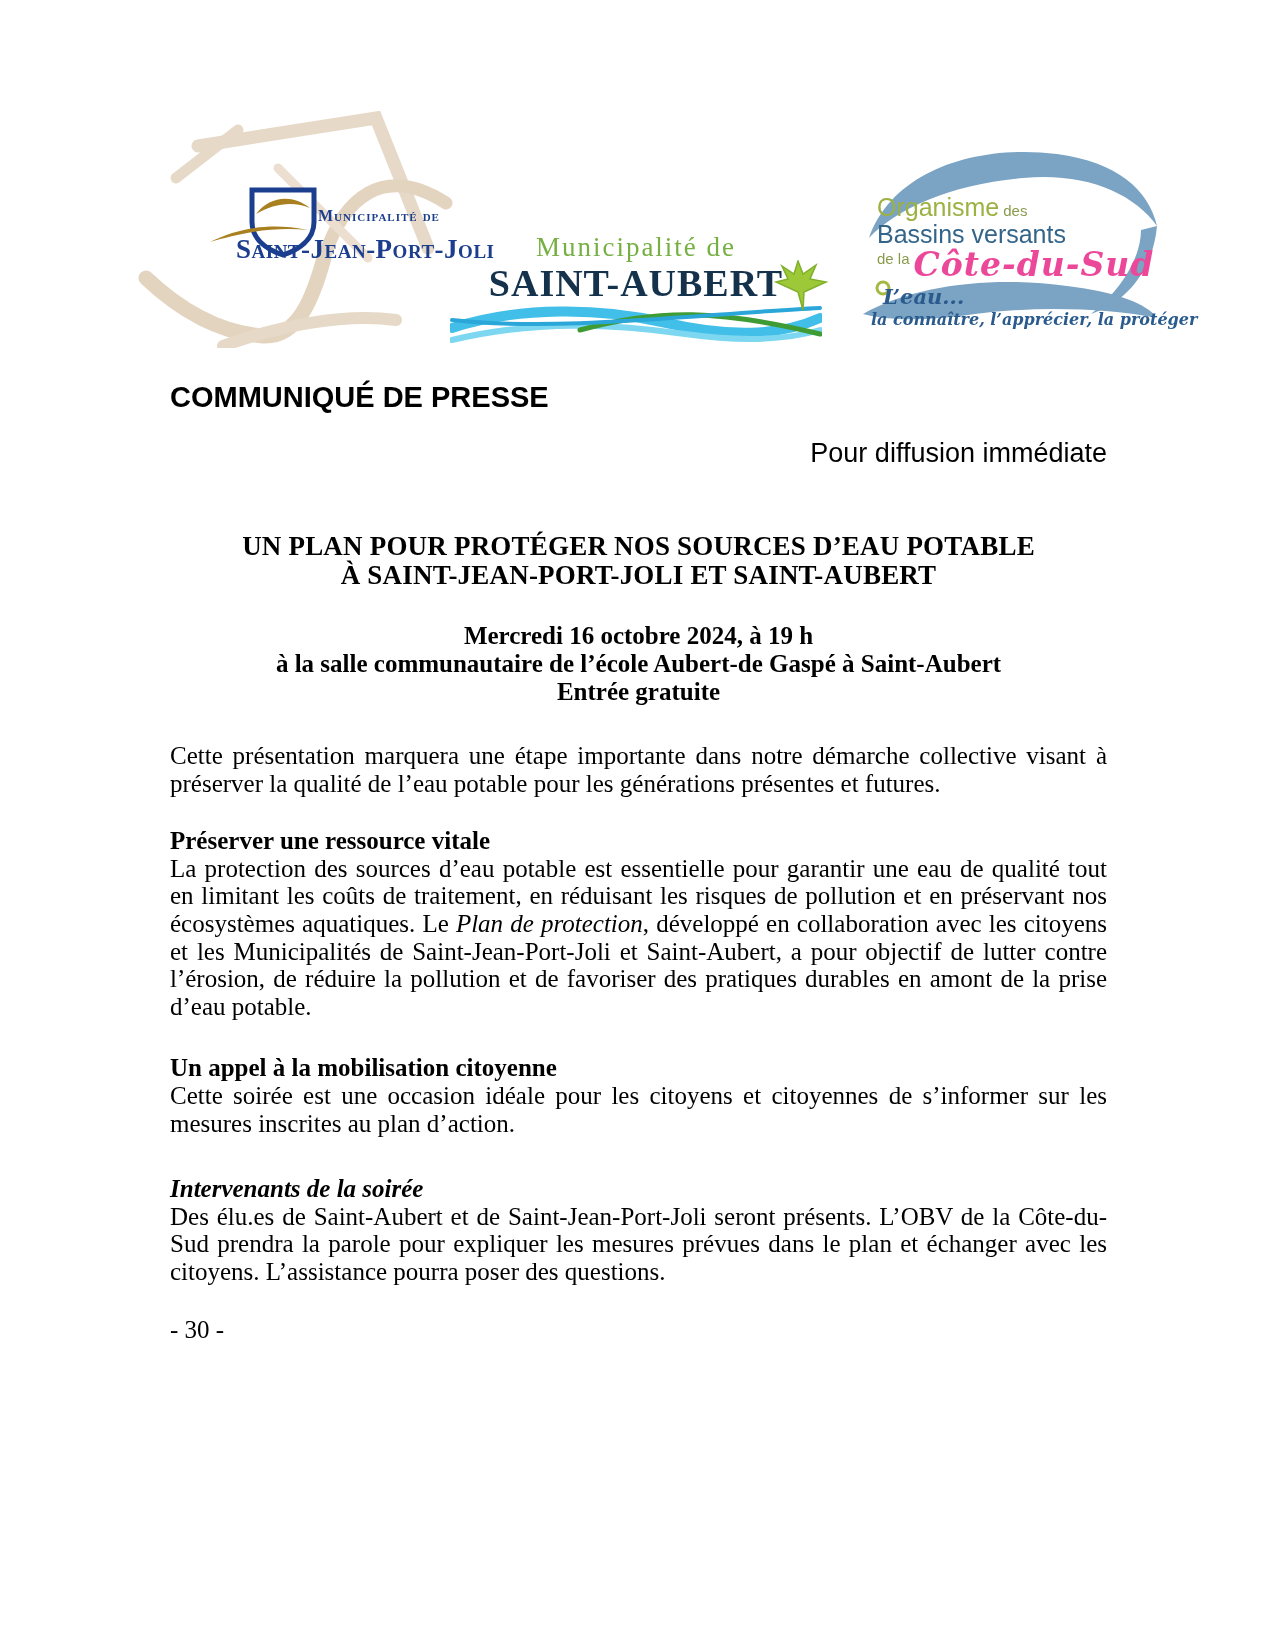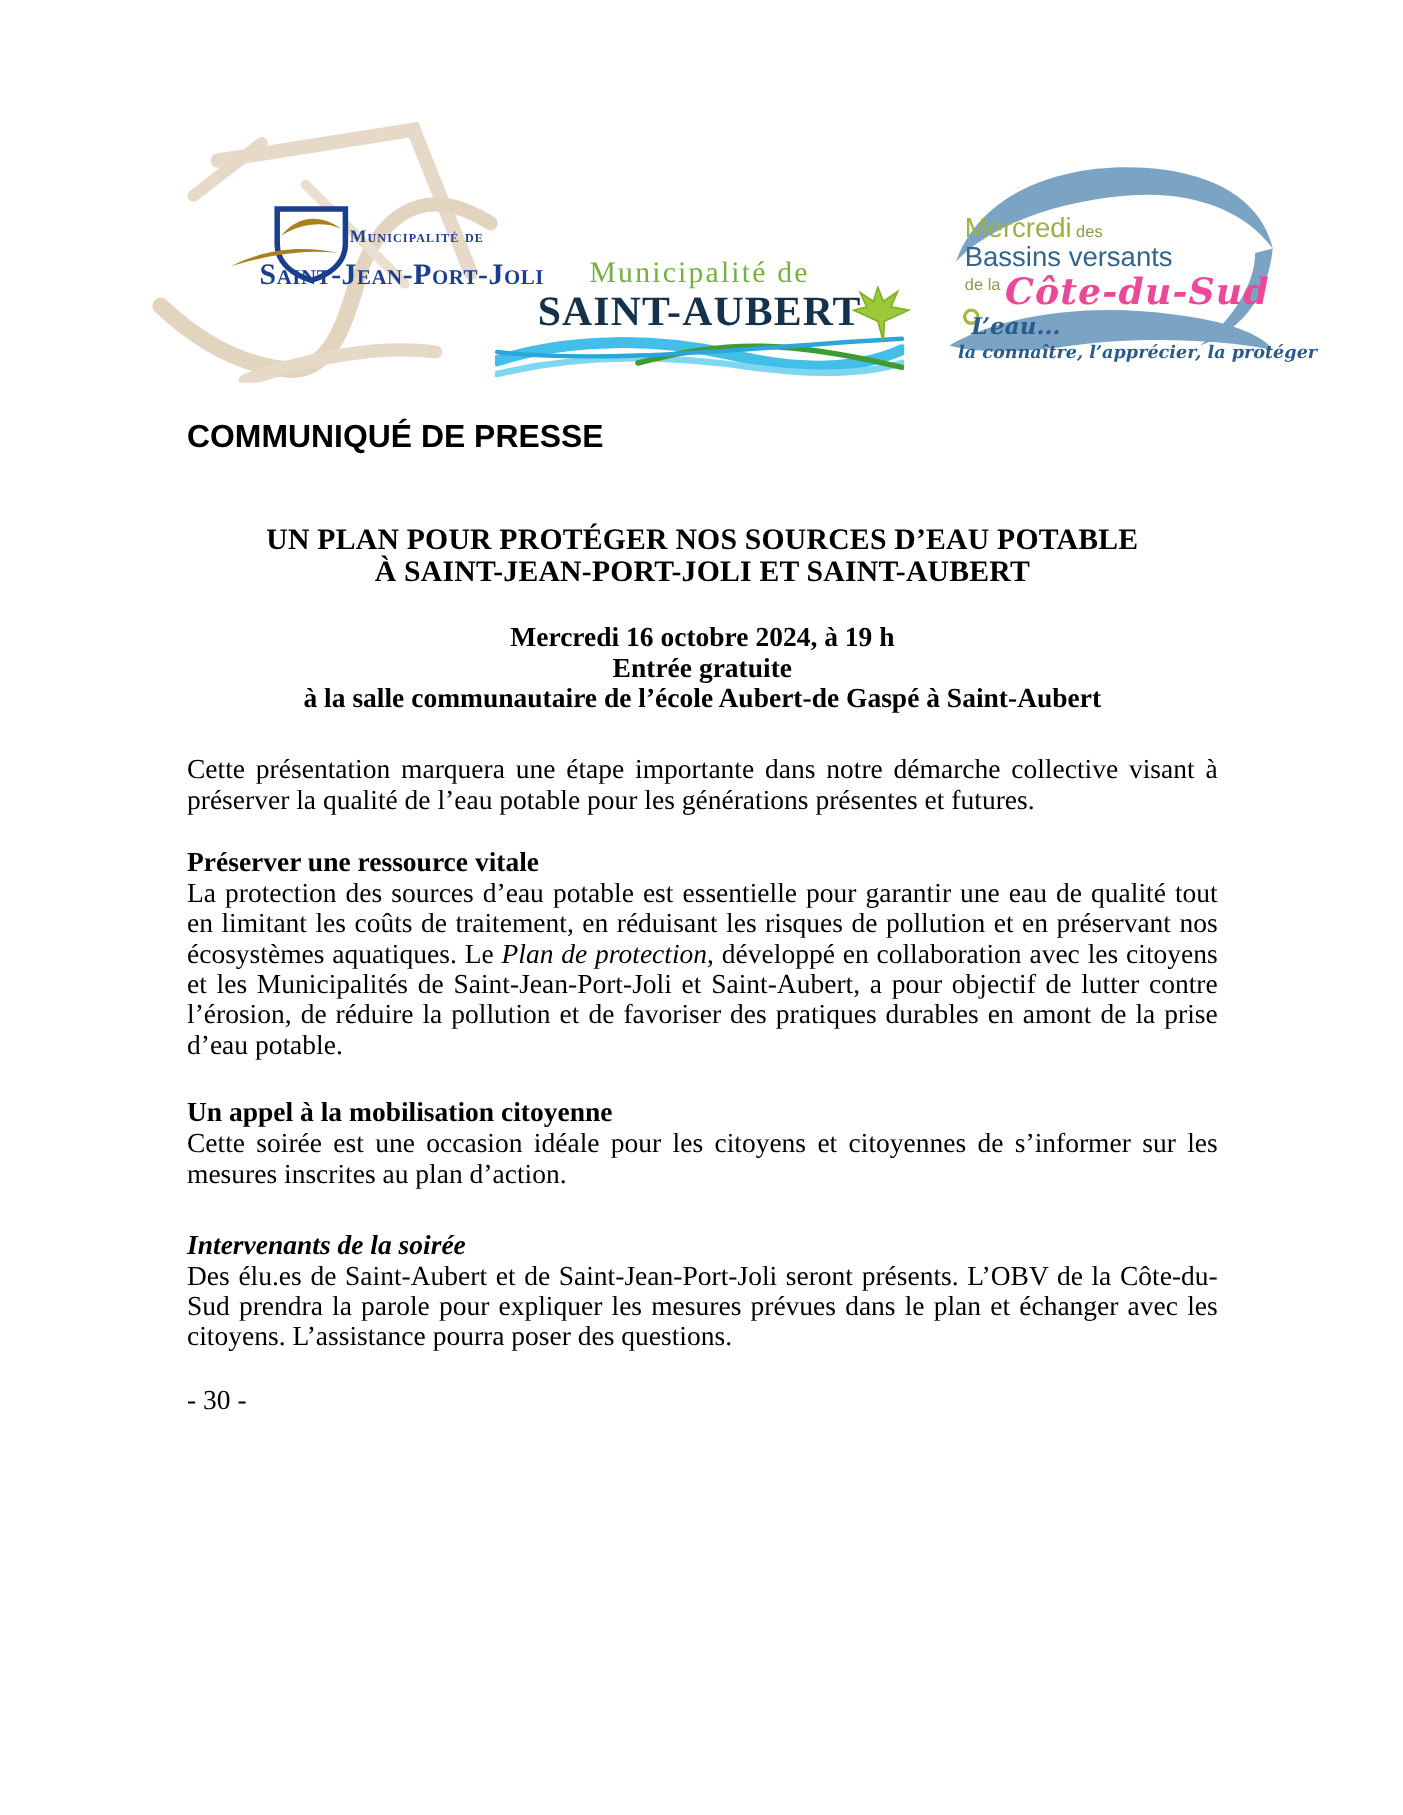--- a/index.html
+++ b/index.html
@@ -145,48 +145,49 @@
     <svg class="obv-swoosh" width="312" height="212" viewBox="0 0 312 212">
       <path d="M14,100 C38,32 122,6 202,16 C262,24 294,52 302,88
                C278,54 228,34 168,40 C98,46 42,70 14,100 Z" fill="#7aa3c4"></path>
       <path d="M302,88 C298,132 272,164 236,176 C266,152 286,120 286,92 Z" fill="#7aa3c4"></path>
       <path d="M8,176 C60,146 142,138 212,148 C262,154 292,166 302,180
                C252,170 180,168 120,176 C80,182 38,184 8,176 Z" fill="#7aa3c4"></path>
       <circle cx="28" cy="150" r="6" fill="none" stroke="#a5b842" stroke-width="3"></circle>
     </svg>
     <div class="obv-text">
       <div>
-        <span class="obv-line1-main">Mercredi</span>
+        <span class="obv-line1-main">Organisme</span>
         <span class="obv-line1-small">des</span>
       </div>
       <div class="obv-line2">Bassins versants</div>
       <div class="obv-line3">
         <span class="obv-line3-small">de la</span>
         <span class="obv-script">Côte-du-Sud</span>
       </div>
     </div>
     <div class="obv-tagline1">L’eau...</div>
     <div class="obv-tagline2">la connaître, l’apprécier, la protéger</div>
   </div>
 
   <div class="content">
 
     <div class="doc-type">COMMUNIQUÉ DE PRESSE</div>
 
+    <div class="release-note">Pour diffusion immédiate</div>
 
     <div class="doc-title">
       <div>UN PLAN POUR PROTÉGER NOS SOURCES D’EAU POTABLE</div>
       <div>À SAINT-JEAN-PORT-JOLI ET SAINT-AUBERT</div>
     </div>
 
 
     <div class="event-block">
       <div>Mercredi 16 octobre 2024, à 19 h</div>
+      <div>à la salle communautaire de l’école Aubert-de Gaspé à Saint-Aubert</div>
       <div>Entrée gratuite</div>
-      <div>à la salle communautaire de l’école Aubert-de Gaspé à Saint-Aubert</div>
     </div>
 
     <p class="para p-presentation" style="margin-bottom: 0px; margin-top: 36px;">Cette présentation marquera une étape importante dans notre démarche collective visant à préserver la qualité de l’eau potable pour les générations présentes et futures.</p>
 
     <div class="section-heading">Préserver une ressource vitale</div>
     <p class="para" style="margin-bottom: 0px; margin-top: 0px;"><span>La protection des sources d’eau potable est essentielle pour garantir une eau de qualité tout en limitant les coûts de traitement, en réduisant les risques de pollution et en préservant nos écosystèmes aquatiques. Le </span><span class="it">Plan de protection</span><span>, développé en collaboration avec les citoyens et les Municipalités de Saint-Jean-Port-Joli et Saint-Aubert, a pour objectif de lutter contre l’érosion, de réduire la pollution et de favoriser des pratiques durables en amont de la prise d’eau potable.</span></p>
 
     <div class="section-heading s2">Un appel à la mobilisation citoyenne</div>
     <p class="para" style="margin-bottom: 0px; margin-top: 0px;">Cette soirée est une occasion idéale pour les citoyens et citoyennes de s’informer sur les mesures inscrites au plan d’action.</p>
 

